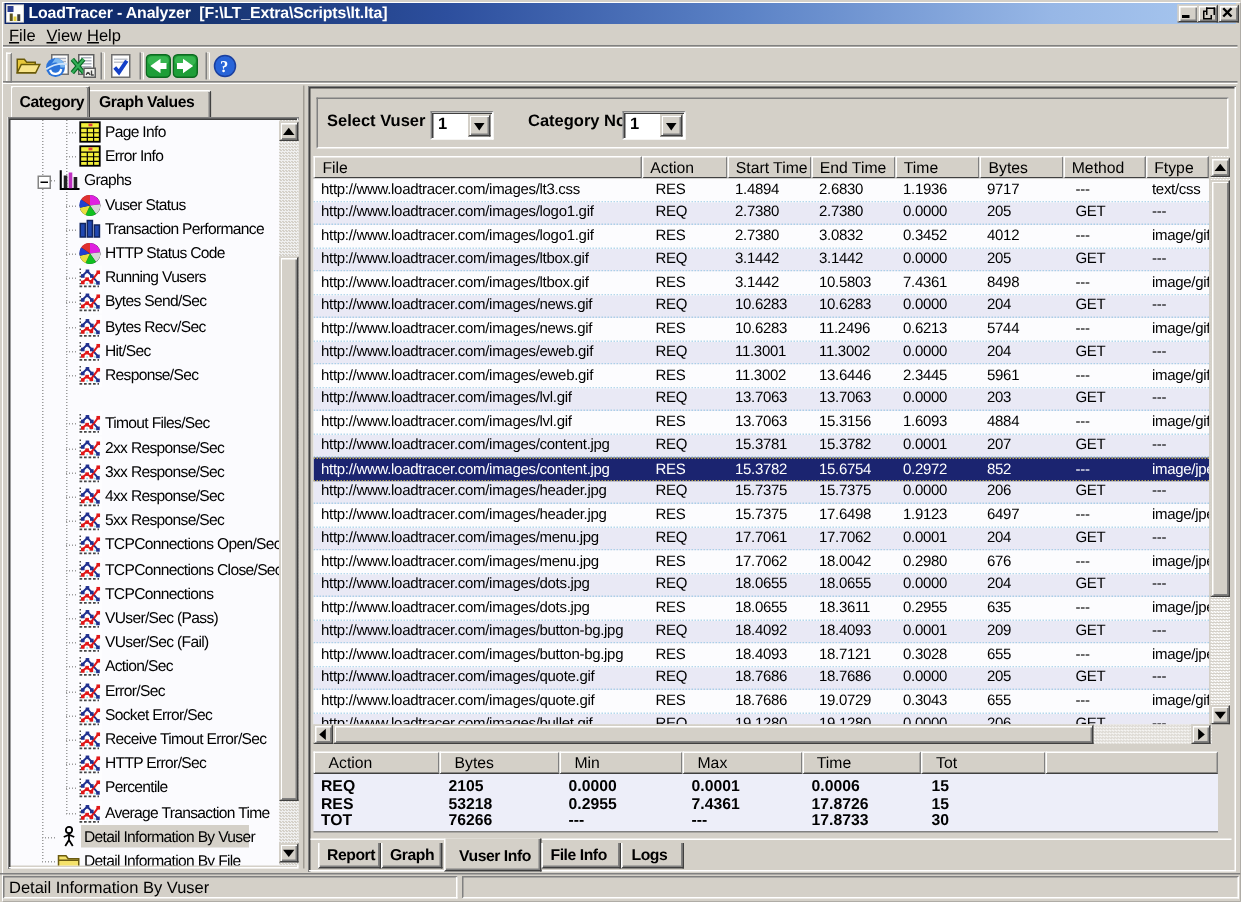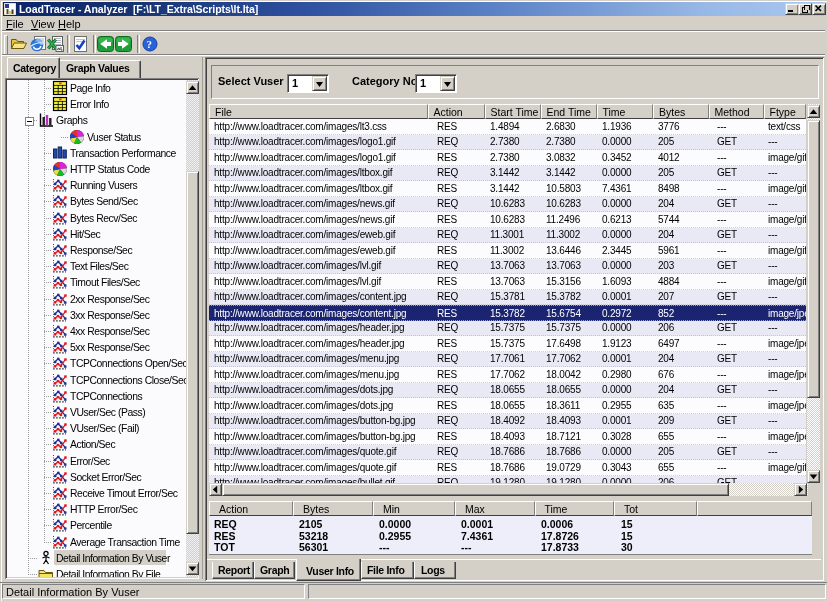--- a/index.html
+++ b/index.html
@@ -123,21 +123,21 @@
         <div class="ab" style="left:1px;top:3px;width:5px;height:1px;background:#000"></div>
       </div>
       <svg class="ticon" width="16" height="16" style="left:31px;top:0px">
         <path d="M2.5 1.5 V14 H15" stroke="#000" stroke-width="1.4" fill="none"></path>
         <rect x="4.5" y="5" width="2.4" height="8.5" fill="#222"></rect>
         <rect x="7.8" y="3" width="2.4" height="10.5" fill="#c030c0"></rect>
         <rect x="11.1" y="6" width="2.4" height="7.5" fill="#222"></rect>
       </svg>
       <div class="lbl" style="left:49px">Graphs</div>
     </div>
-    <div class="ab" style="left:17px;top:49px;width:174px;height:16px">
+    <div class="ab" style="left:0;top:49px;width:174px;height:16px">
       <div class="ab" style="left:37px;top:8px;width:8px;height:1px;background-image:linear-gradient(90deg,#9a9a9a 1px, transparent 0);background-size:2px 1px"></div>
       <svg class="ticon" width="17" height="16" style="left:45px;top:0px">
         <circle cx="8" cy="8" r="7" fill="#1a1a1a"></circle>
         <path d="M8 8 L8 1 A7 7 0 0 1 14.9 7.2 Z" fill="#e020e0"></path>
         <path d="M8 8 L14.9 7.2 A7 7 0 0 1 12 13.6 Z" fill="#d8d8d8"></path>
         <path d="M8 8 L12 13.6 A7 7 0 0 1 5 14.3 Z" fill="#10c020"></path>
         <path d="M8 8 L5 14.3 A7 7 0 0 1 1.2 9.5 Z" fill="#e8e040"></path>
         <path d="M8 8 L1.2 9.5 A7 7 0 0 1 2.1 3.9 Z" fill="#2040d0"></path>
         <path d="M8 8 L2.1 3.9 A7 7 0 0 1 8 1 Z" fill="#e03030"></path>
       </svg>
@@ -258,40 +258,20 @@
         <rect x="5.1" y="2.7" width="2.4" height="2.4" fill="#20308f"></rect>
         <rect x="8" y="5.8" width="2.4" height="2.4" fill="#20308f"></rect>
         <rect x="12.1" y="10.4" width="2.4" height="2.4" fill="#20308f"></rect>
         <rect x="2" y="10.1" width="2.4" height="2.4" fill="#e01818"></rect>
         <rect x="4.9" y="7.9" width="2.4" height="2.4" fill="#e01818"></rect>
         <rect x="7.7" y="9.7" width="2.4" height="2.4" fill="#e01818"></rect>
         <rect x="12.3" y="3.3" width="2.4" height="2.4" fill="#e01818"></rect>
       </svg>
       <div class="lbl" style="left:63px">Response/Sec</div>
     </div>
-    <div class="ab" style="left:0;top:178px;width:174px;height:16px">
-      <div class="ab" style="left:37px;top:8px;width:8px;height:1px;background-image:linear-gradient(90deg,#9a9a9a 1px, transparent 0);background-size:2px 1px"></div>
-      <svg class="ticon" width="16" height="16" style="left:45px;top:0px">
-        <rect width="16" height="16" fill="#fdfdff"></rect>
-        <path d="M1.5 2 v10.5" stroke="#444" stroke-width="1" stroke-dasharray="1 1.4" fill="none"></path>
-        <path d="M1 13.9 h13" stroke="#444" stroke-width="1.1" stroke-dasharray="1.8 1.2" fill="none"></path>
-        <path d="M3 12 h10" stroke="#7adce8" stroke-width="1" stroke-dasharray="1 1.6" fill="none"></path>
-        <path d="M3 6.8 L6.2 3.7 L9 6.8 L13.2 11.4" stroke="#20308f" stroke-width="1.3" fill="none"></path>
-        <path d="M3 11.2 L5.8 9 L8.6 10.8 L13.5 4.4" stroke="#e01818" stroke-width="1.3" fill="none"></path>
-        <rect x="2" y="5.8" width="2.4" height="2.4" fill="#20308f"></rect>
-        <rect x="5.1" y="2.7" width="2.4" height="2.4" fill="#20308f"></rect>
-        <rect x="8" y="5.8" width="2.4" height="2.4" fill="#20308f"></rect>
-        <rect x="12.1" y="10.4" width="2.4" height="2.4" fill="#20308f"></rect>
-        <rect x="2" y="10.1" width="2.4" height="2.4" fill="#e01818"></rect>
-        <rect x="4.9" y="7.9" width="2.4" height="2.4" fill="#e01818"></rect>
-        <rect x="7.7" y="9.7" width="2.4" height="2.4" fill="#e01818"></rect>
-        <rect x="12.3" y="3.3" width="2.4" height="2.4" fill="#e01818"></rect>
-      </svg>
-      <div class="lbl" style="left:63px">Text Files/Sec</div>
-    </div>
     <div class="ab" style="left:0;top:194px;width:174px;height:16px">
       <div class="ab" style="left:37px;top:8px;width:8px;height:1px;background-image:linear-gradient(90deg,#9a9a9a 1px, transparent 0);background-size:2px 1px"></div>
       <svg class="ticon" width="16" height="16" style="left:45px;top:0px">
         <rect width="16" height="16" fill="#fdfdff"></rect>
         <path d="M1.5 2 v10.5" stroke="#444" stroke-width="1" stroke-dasharray="1 1.4" fill="none"></path>
         <path d="M1 13.9 h13" stroke="#444" stroke-width="1.1" stroke-dasharray="1.8 1.2" fill="none"></path>
         <path d="M3 12 h10" stroke="#7adce8" stroke-width="1" stroke-dasharray="1 1.6" fill="none"></path>
         <path d="M3 6.8 L6.2 3.7 L9 6.8 L13.2 11.4" stroke="#20308f" stroke-width="1.3" fill="none"></path>
         <path d="M3 11.2 L5.8 9 L8.6 10.8 L13.5 4.4" stroke="#e01818" stroke-width="1.3" fill="none"></path>
         <rect x="2" y="5.8" width="2.4" height="2.4" fill="#20308f"></rect>
@@ -701,21 +681,21 @@
       <div class="ab" style="left:5px;top:1px;font-size:10.5px">Ftype</div>
     </div>
   </div>
 <div class="ab" style="left:209px;top:119px;width:597px;height:364px;background:#fff;overflow:hidden">
     <div class="drow dot" style="background:#fcfcfe;color:#000">
       <span style="left:5px">http://www.loadtracer.com/images/lt3.css</span>
       <span style="left:228px">RES</span>
       <span style="left:281px">1.4894</span>
       <span style="left:337px">2.6830</span>
       <span style="left:393px">1.1936</span>
-      <span style="left:449px">3776</span>
+      <span style="left:449px">9717</span>
       <span style="left:508px">---</span>
       <span style="left:559px">text/css</span>
     </div>
     <div class="drow dot" style="background:#e9e9f5;color:#000">
       <span style="left:5px">http://www.loadtracer.com/images/logo1.gif</span>
       <span style="left:228px">REQ</span>
       <span style="left:281px">2.7380</span>
       <span style="left:337px">2.7380</span>
       <span style="left:393px">0.0000</span>
       <span style="left:449px">205</span>
@@ -998,21 +978,21 @@
     <span class="ab b" style="left:252px;top:2.0px;font-size:10.5px">0.0001</span>
     <span class="ab b" style="left:332px;top:2.0px;font-size:10.5px">0.0006</span>
     <span class="ab b" style="left:412px;top:2.0px;font-size:10.5px">15</span>
     <span class="ab b" style="left:5px;top:13.5px;font-size:10.5px">RES</span>
     <span class="ab b" style="left:90px;top:13.5px;font-size:10.5px">53218</span>
     <span class="ab b" style="left:170px;top:13.5px;font-size:10.5px">0.2955</span>
     <span class="ab b" style="left:252px;top:13.5px;font-size:10.5px">7.4361</span>
     <span class="ab b" style="left:332px;top:13.5px;font-size:10.5px">17.8726</span>
     <span class="ab b" style="left:412px;top:13.5px;font-size:10.5px">15</span>
     <span class="ab b" style="left:5px;top:25.0px;font-size:10.5px">TOT</span>
-    <span class="ab b" style="left:90px;top:25.0px;font-size:10.5px">56301</span>
+    <span class="ab b" style="left:90px;top:25.0px;font-size:10.5px">76266</span>
     <span class="ab b" style="left:170px;top:25.0px;font-size:10.5px">---</span>
     <span class="ab b" style="left:252px;top:25.0px;font-size:10.5px">---</span>
     <span class="ab b" style="left:332px;top:25.0px;font-size:10.5px">17.8733</span>
     <span class="ab b" style="left:412px;top:25.0px;font-size:10.5px">30</span>
   </div>
 <div class="ab" style="left:209px;top:554px;width:603px;height:2px;border-top:1px solid #808080"></div>
 <div class="ab" style="left:207px;top:559px;width:614px;height:1px;background:#fff"></div>
 <div class="ab" style="left:212px;top:562px;width:40px;height:16px;background:#d4d0c8;border-left:1px solid #fff;border-right:1px solid #404040;border-bottom:1px solid #404040;box-shadow:inset -1px 0 0 #808080, inset 0 -1px 0 #808080"></div>
 <div class="ab b" style="left:218px;top:564px;font-size:10.5px;letter-spacing:-0.3px">Report</div>
 <div class="ab" style="left:254px;top:562px;width:39px;height:16px;background:#d4d0c8;border-left:1px solid #fff;border-right:1px solid #404040;border-bottom:1px solid #404040;box-shadow:inset -1px 0 0 #808080, inset 0 -1px 0 #808080"></div>

